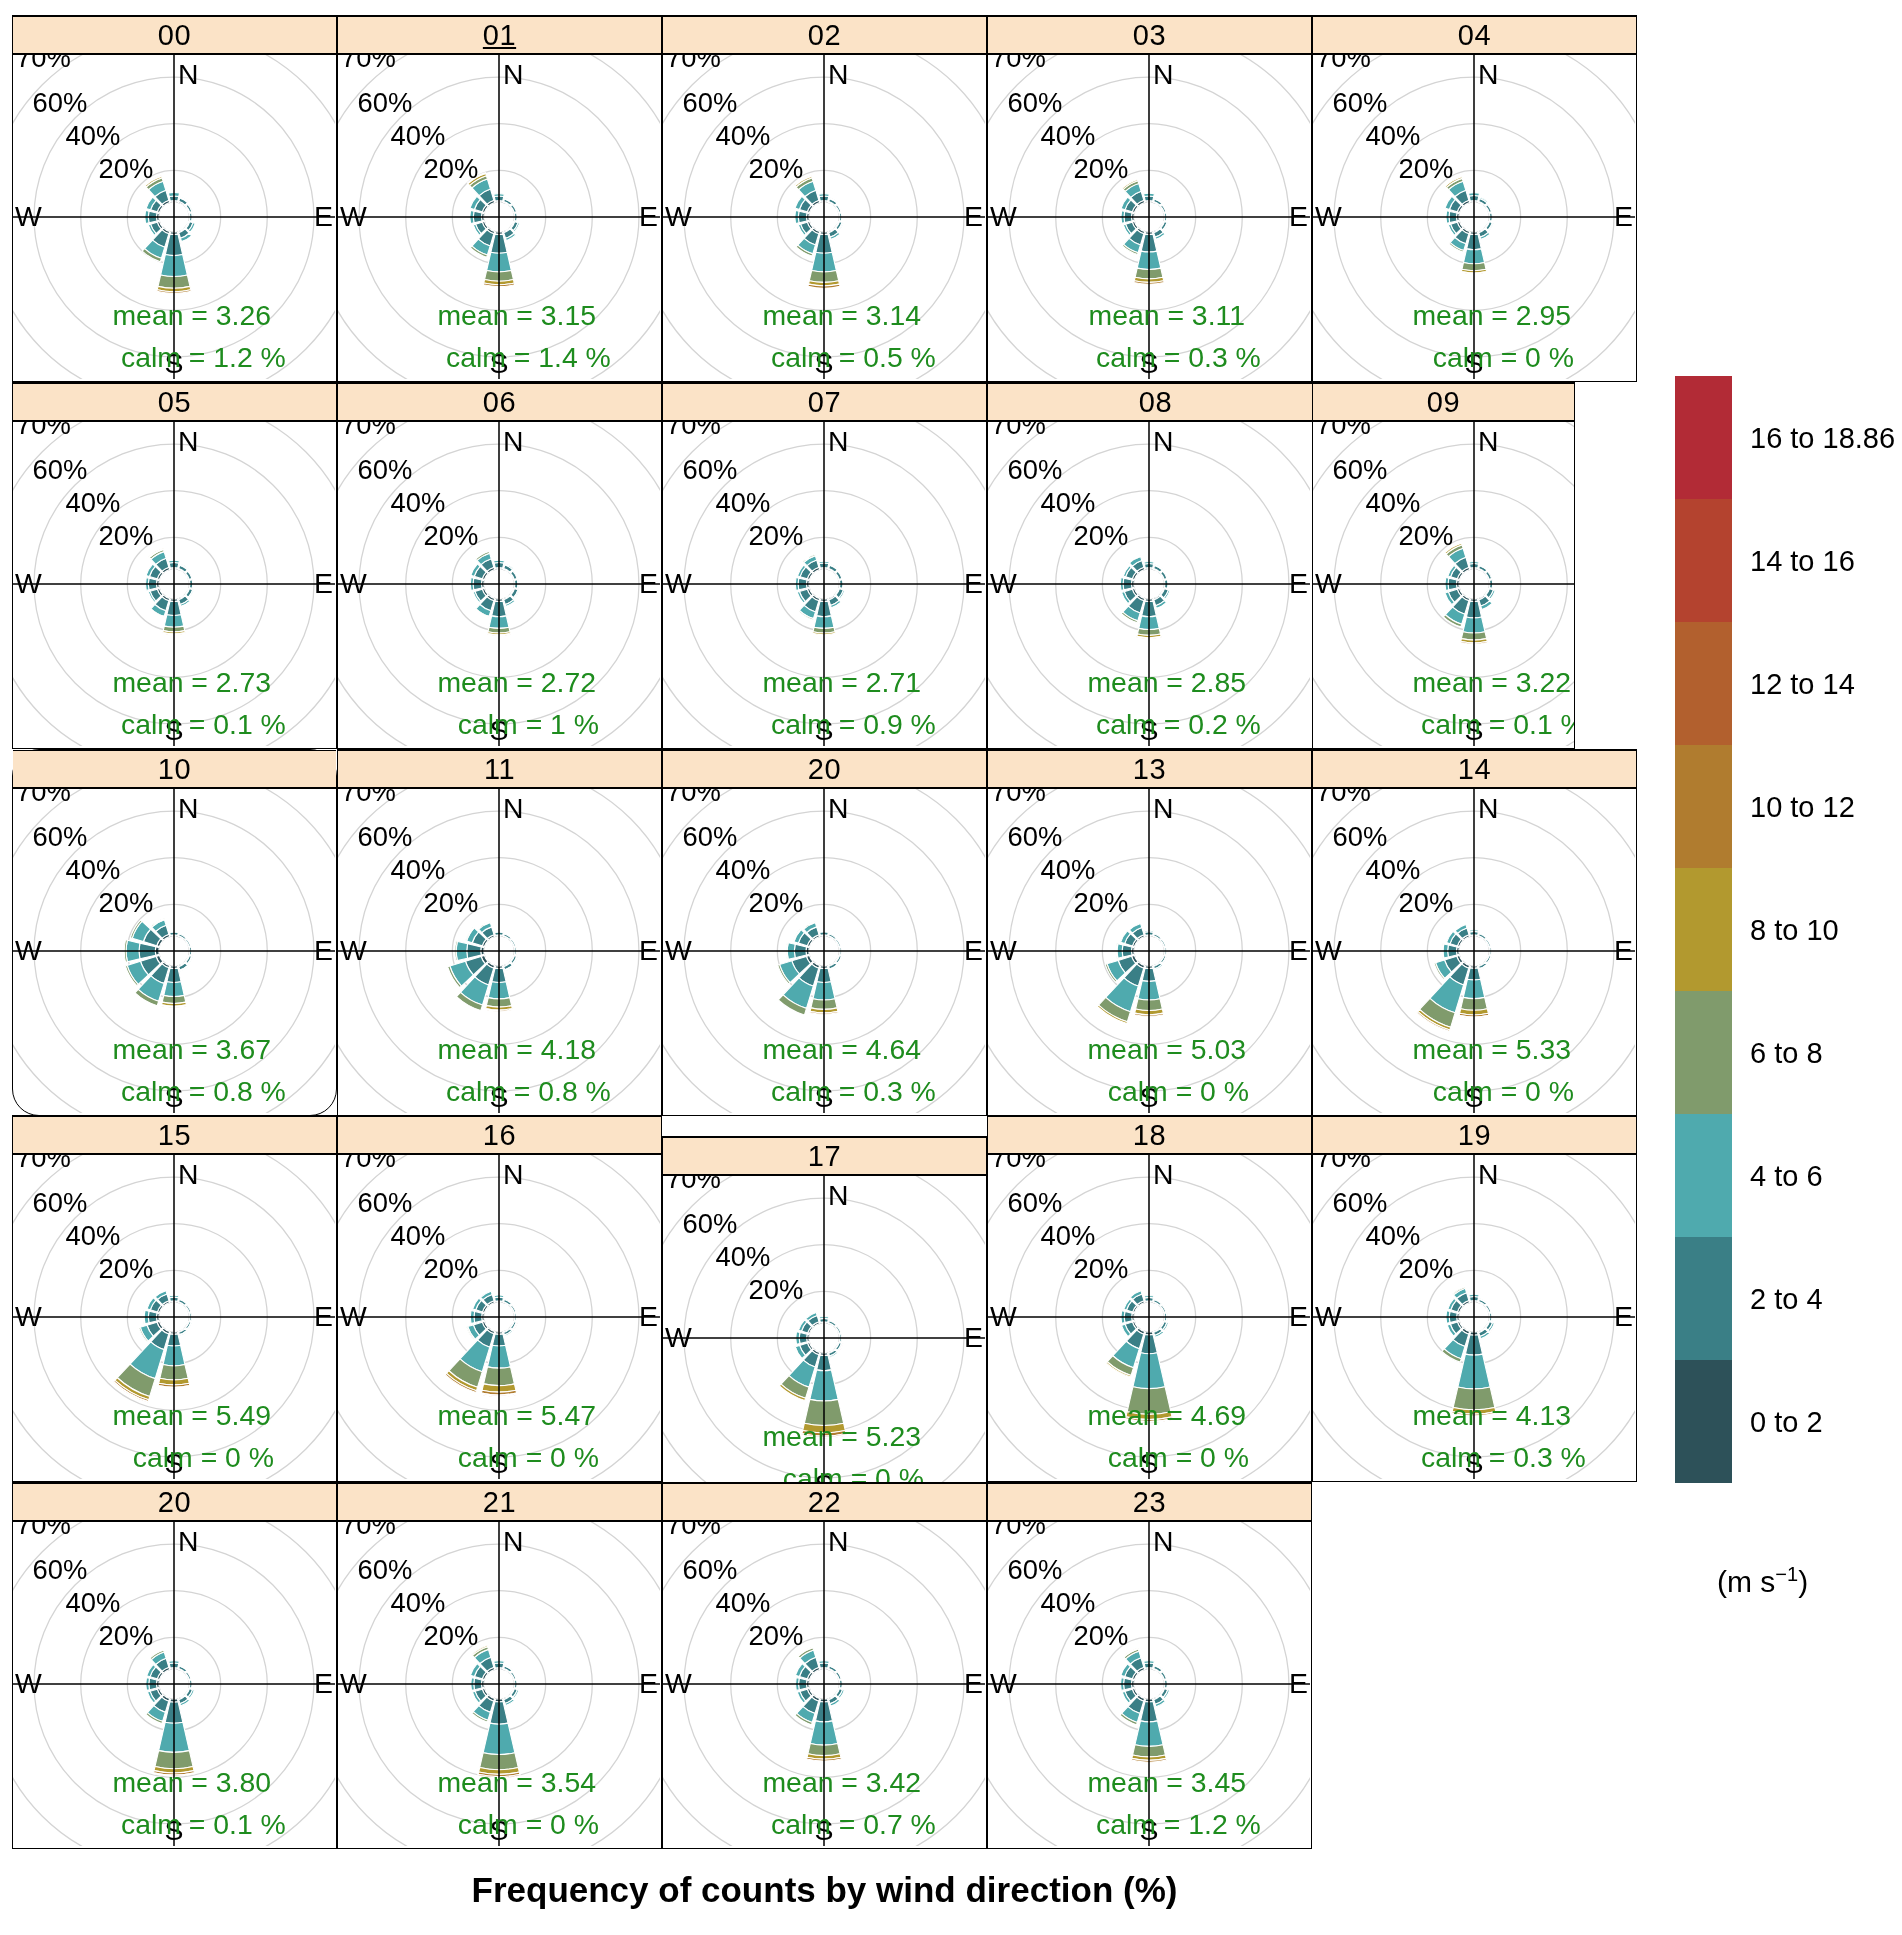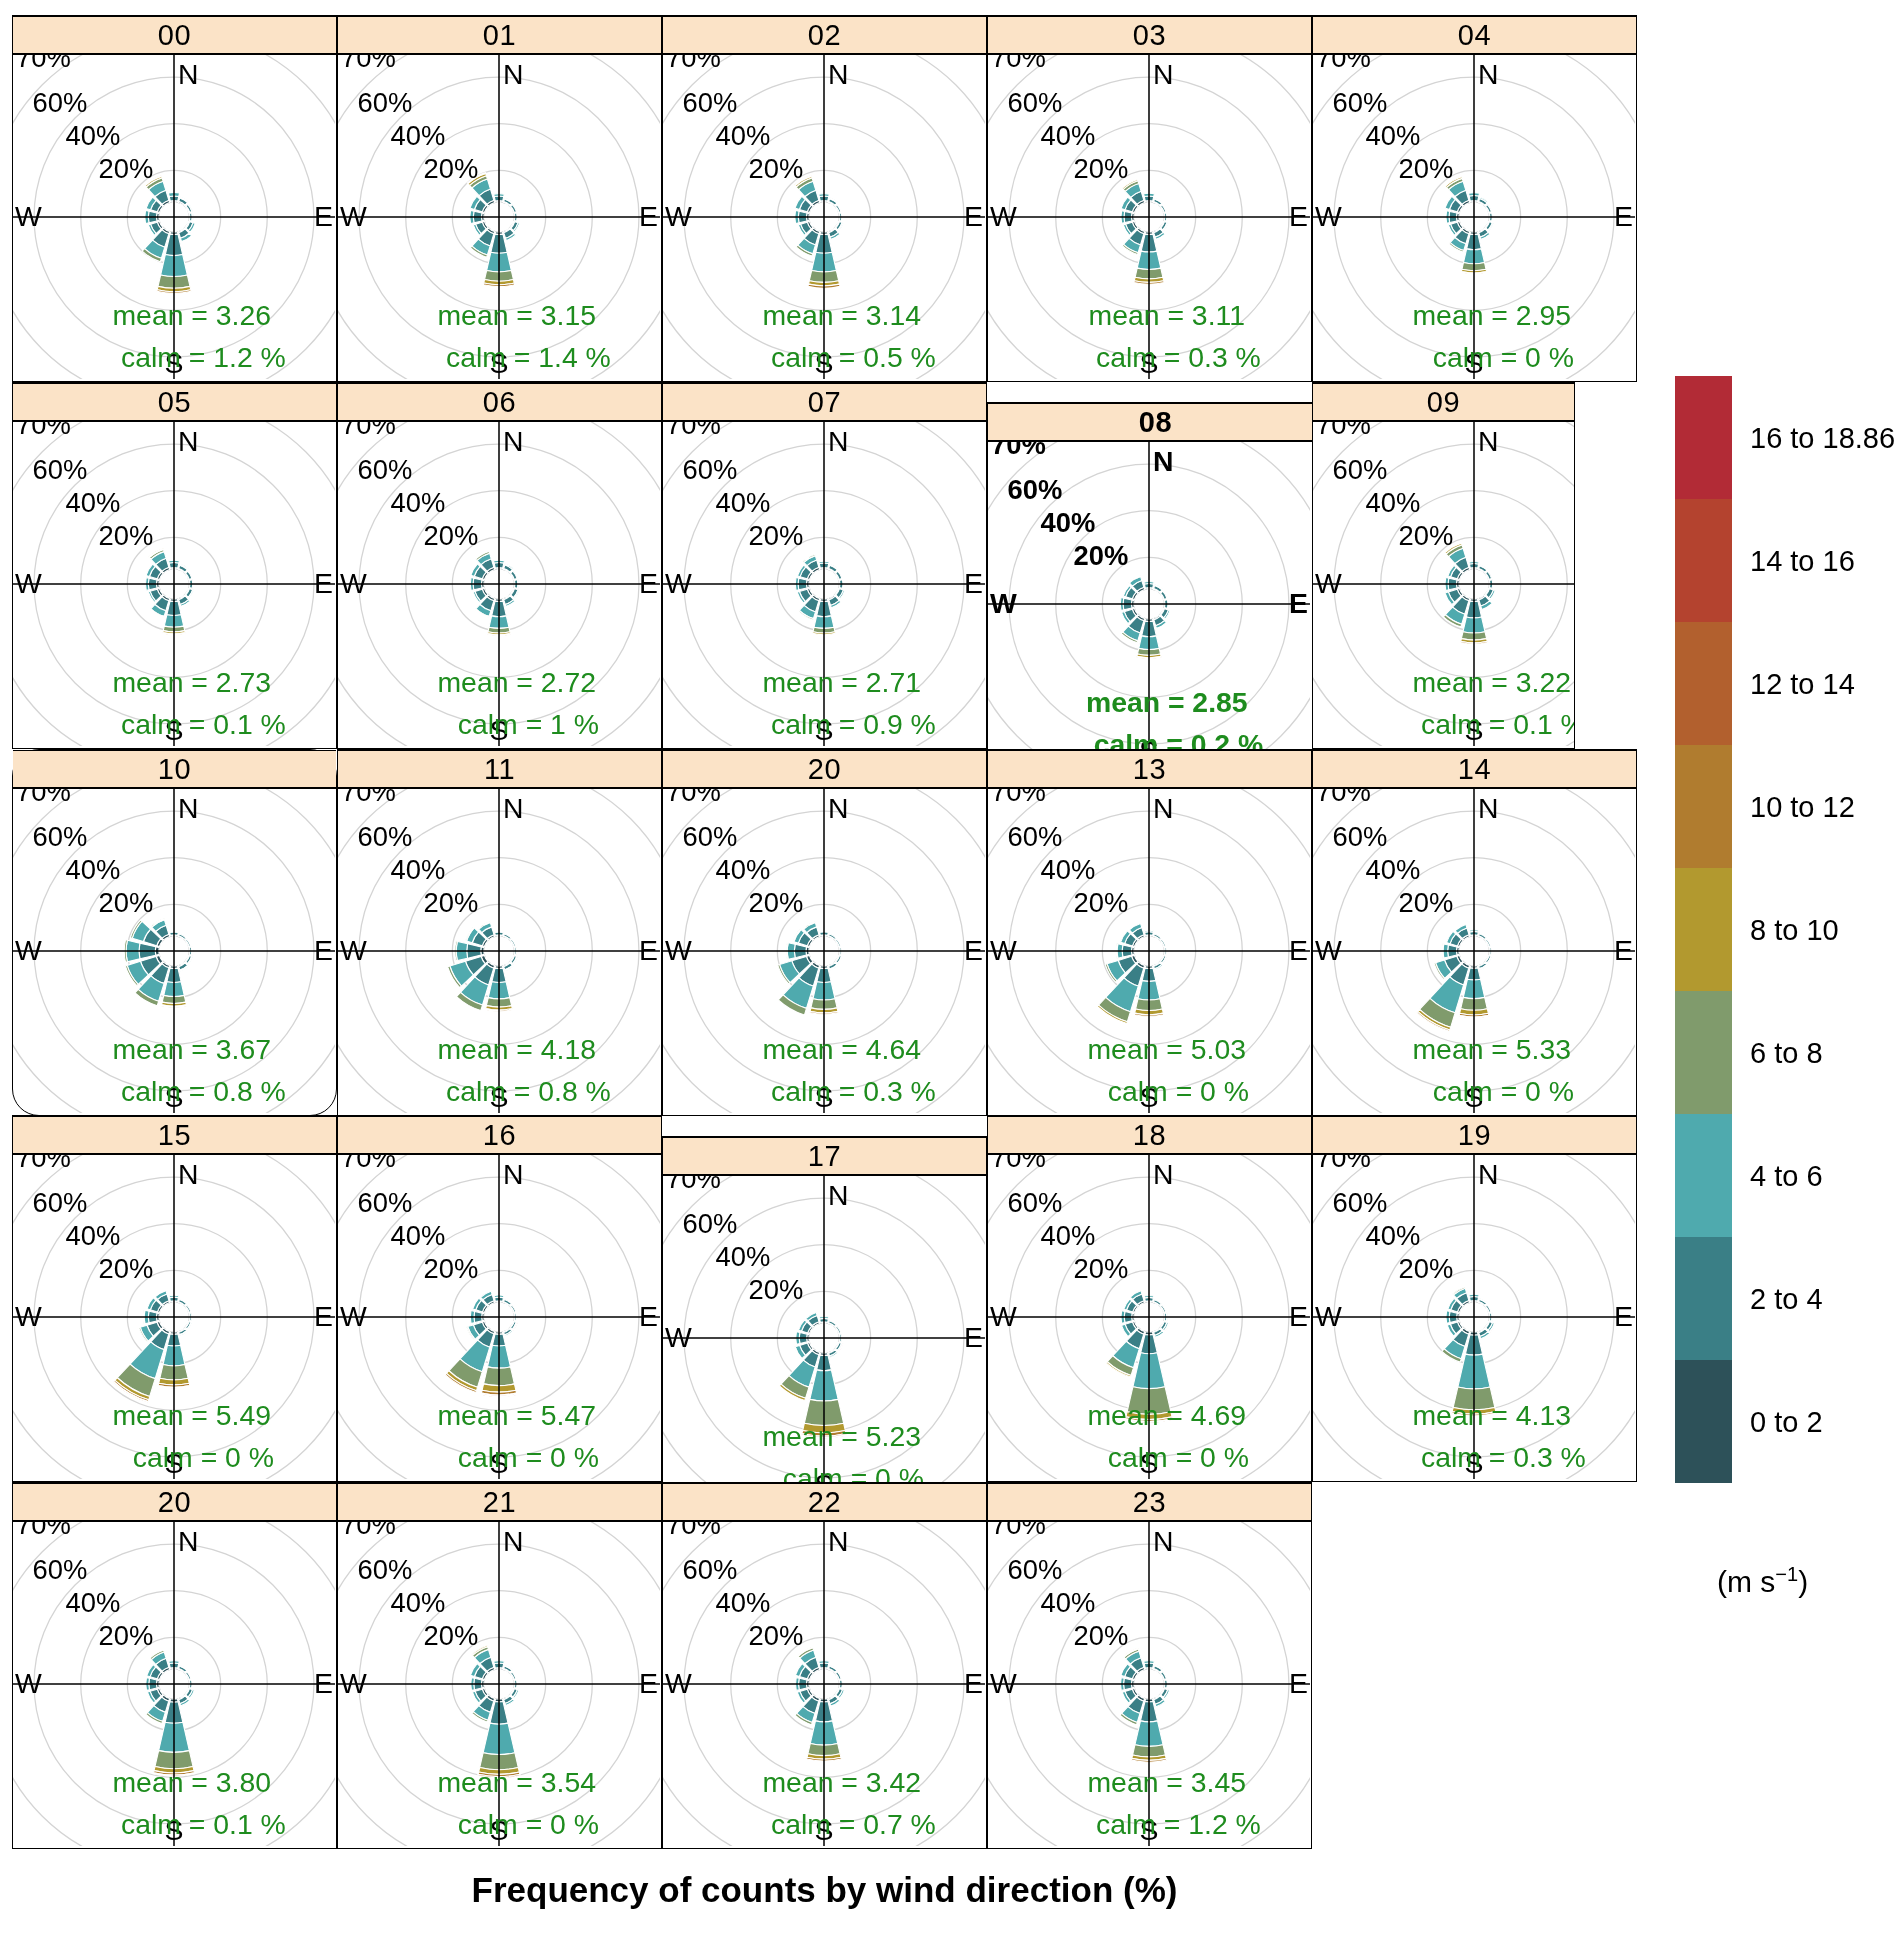--- a/index.html
+++ b/index.html
@@ -105,21 +105,21 @@
             <text x="-311.5" y="-295.5" text-anchor="start" font-size="54" fill="#000">70%</text>
             <text x="8" y="-261.5" font-size="56" fill="#000">N</text>
             <text x="-313.5" y="18" font-size="56" fill="#000">W</text>
             <text x="313.5" y="18" text-anchor="end" font-size="56" fill="#000">E</text>
             <text x="0" y="307.5" text-anchor="middle" font-size="56" fill="#000">S</text>
             <text x="35" y="213" text-anchor="middle" font-size="56" fill="#1e8c1e">mean  =  3.26</text>
             <text x="58" y="296" text-anchor="middle" font-size="56" fill="#1e8c1e">calm =  1.2 %</text>
           </svg>
         </div>
       </div>
-      <div class="panel" style="left: 337px; top: 15px; width: 325px; height: 367px;">
+      <div class="panel" style="left: 337px; top: 15px; width: 325px; height: 367px; text-decoration: underline;">
         <div class="panel-header" style="--strip-bg: #fbe3c7;">01</div>
         <div class="panel-plot">
           <svg width="322" height="324" viewBox="-317.5 -319.5 635 639">
             <g>
               <circle cx="0" cy="0" r="92" fill="none" stroke="#d4d4d4" stroke-width="2.5"></circle>
               <circle cx="0" cy="0" r="184" fill="none" stroke="#d4d4d4" stroke-width="2.5"></circle>
               <circle cx="0" cy="0" r="276" fill="none" stroke="#d4d4d4" stroke-width="2.5"></circle>
               <circle cx="0" cy="0" r="368" fill="none" stroke="#d4d4d4" stroke-width="2.5"></circle>
               <circle cx="0" cy="0" r="459.99999999999994" fill="none" stroke="#d4d4d4" stroke-width="2.5"></circle>
             </g>
@@ -589,21 +589,21 @@
             <text x="-311.5" y="-295.5" text-anchor="start" font-size="54" fill="#000">70%</text>
             <text x="8" y="-261.5" font-size="56" fill="#000">N</text>
             <text x="-313.5" y="18" font-size="56" fill="#000">W</text>
             <text x="313.5" y="18" text-anchor="end" font-size="56" fill="#000">E</text>
             <text x="0" y="307.5" text-anchor="middle" font-size="56" fill="#000">S</text>
             <text x="35" y="213" text-anchor="middle" font-size="56" fill="#1e8c1e">mean  =  2.71</text>
             <text x="58" y="296" text-anchor="middle" font-size="56" fill="#1e8c1e">calm =  0.9 %</text>
           </svg>
         </div>
       </div>
-      <div class="panel" style="left: 987px; top: 402px; width: 337px; height: 367px; font-weight: bold;">
+      <div class="panel" style="left: 987px; top: 382px; width: 337px; height: 367px;">
         <div class="panel-header" style="--strip-bg: #fbe3c7;">08</div>
         <div class="panel-plot">
           <svg width="322" height="324" viewBox="-317.5 -319.5 635 639">
             <g>
               <circle cx="0" cy="0" r="92" fill="none" stroke="#d4d4d4" stroke-width="2.5"></circle>
               <circle cx="0" cy="0" r="184" fill="none" stroke="#d4d4d4" stroke-width="2.5"></circle>
               <circle cx="0" cy="0" r="276" fill="none" stroke="#d4d4d4" stroke-width="2.5"></circle>
               <circle cx="0" cy="0" r="368" fill="none" stroke="#d4d4d4" stroke-width="2.5"></circle>
               <circle cx="0" cy="0" r="459.99999999999994" fill="none" stroke="#d4d4d4" stroke-width="2.5"></circle>
             </g>

